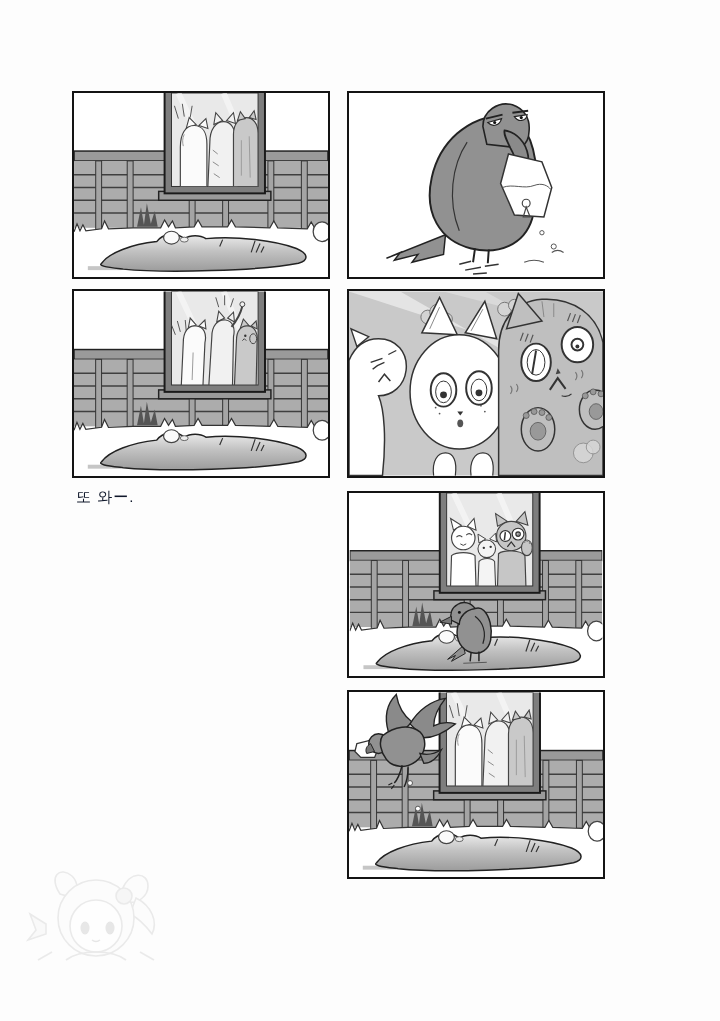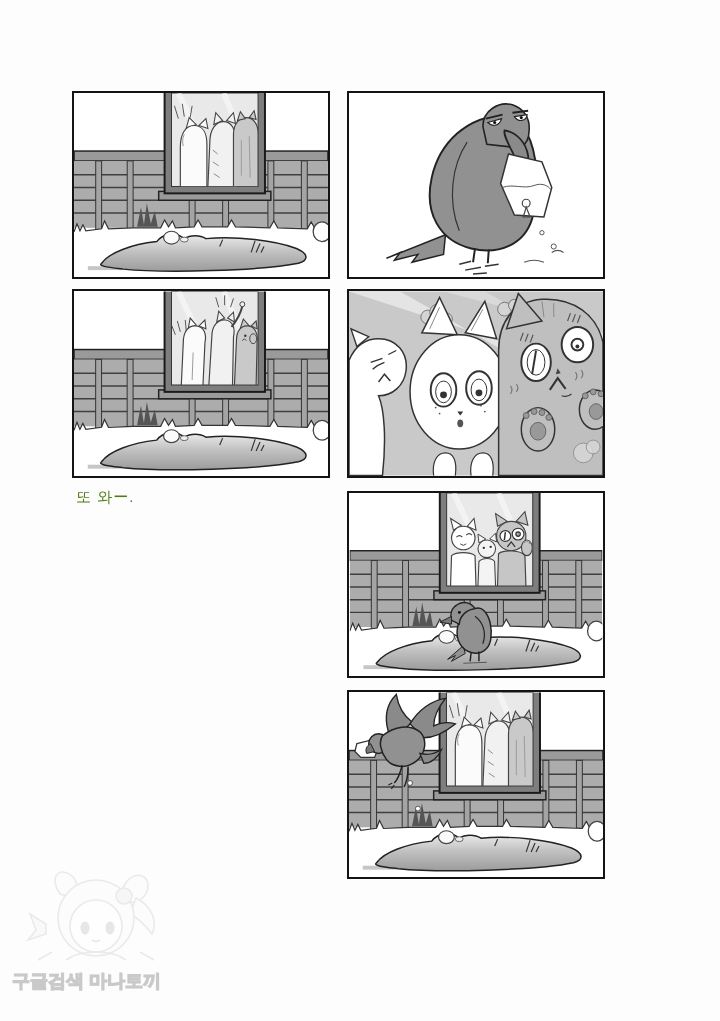--- a/index.html
+++ b/index.html
@@ -11,21 +11,21 @@
   .page{position:relative;width:720px;height:1021px;background:#fdfdfd;overflow:hidden;
         font-family:"Liberation Sans","DejaVu Sans",sans-serif;}
   .panel{position:absolute;border:2px solid var(--panel-border);background:#fff;box-sizing:border-box;}
   .panel svg{display:block;width:100%;height:100%;}
   #p1{left:72px;top:91px;width:258px;height:188px}
   #p2{left:347px;top:91px;width:258px;height:188px}
   #p3{left:72px;top:289px;width:258px;height:189px}
   #p4{left:347px;top:289px;width:258px;height:189px}
   #p5{left:347px;top:491px;width:258px;height:187px}
   #p6{left:347px;top:690px;width:258px;height:189px}
-  .caption{position:absolute;left:76px;top:488px;font-size:15px;color:#4d7c0f;letter-spacing:1px;}
+  .caption{position:absolute;left:76px;top:488px;font-size:15px;color:#0f172a;letter-spacing:1px;}
   .watermark{position:absolute;left:12px;top:868px;width:190px;}
   .wm-art{display:block;width:140px;height:102px;margin-left:14px;opacity:.55;}
   .wm-line1{font-size:13px;font-weight:bold;color:var(--watermark-gray);
             -webkit-text-stroke:1px #cdcdcd;text-shadow:0 0 1px #d6d6d6;white-space:nowrap;margin-left:2px;}
   .wm-line2{font-size:18px;font-weight:bold;color:var(--watermark-gray);
             -webkit-text-stroke:1.2px #c9c9c9;text-shadow:0 0 1px #d2d2d2;white-space:nowrap;margin-top:-1px;}
   .defs{position:absolute;width:0;height:0;overflow:hidden;}
 </style>
 </head>
 <body>
@@ -308,16 +308,15 @@
         <path d="M26,84 L12,92 M114,84 L128,92" fill="none"></path>
       </g>
       <g fill="#b0b0b0" opacity="0.55">
         <ellipse cx="59" cy="60" rx="4.5" ry="6.5"></ellipse>
         <ellipse cx="84" cy="60" rx="4.5" ry="6.5"></ellipse>
       </g>
       <g stroke="#b0b0b0" stroke-width="1.4" fill="none" opacity="0.55">
         <path d="M66,72 q4,3 8,0"></path>
       </g>
     </svg>
-    <div class="wm-line2">구글검색 마나토끼</div>
   </div>
 
 </div>
 
 </body></html>

